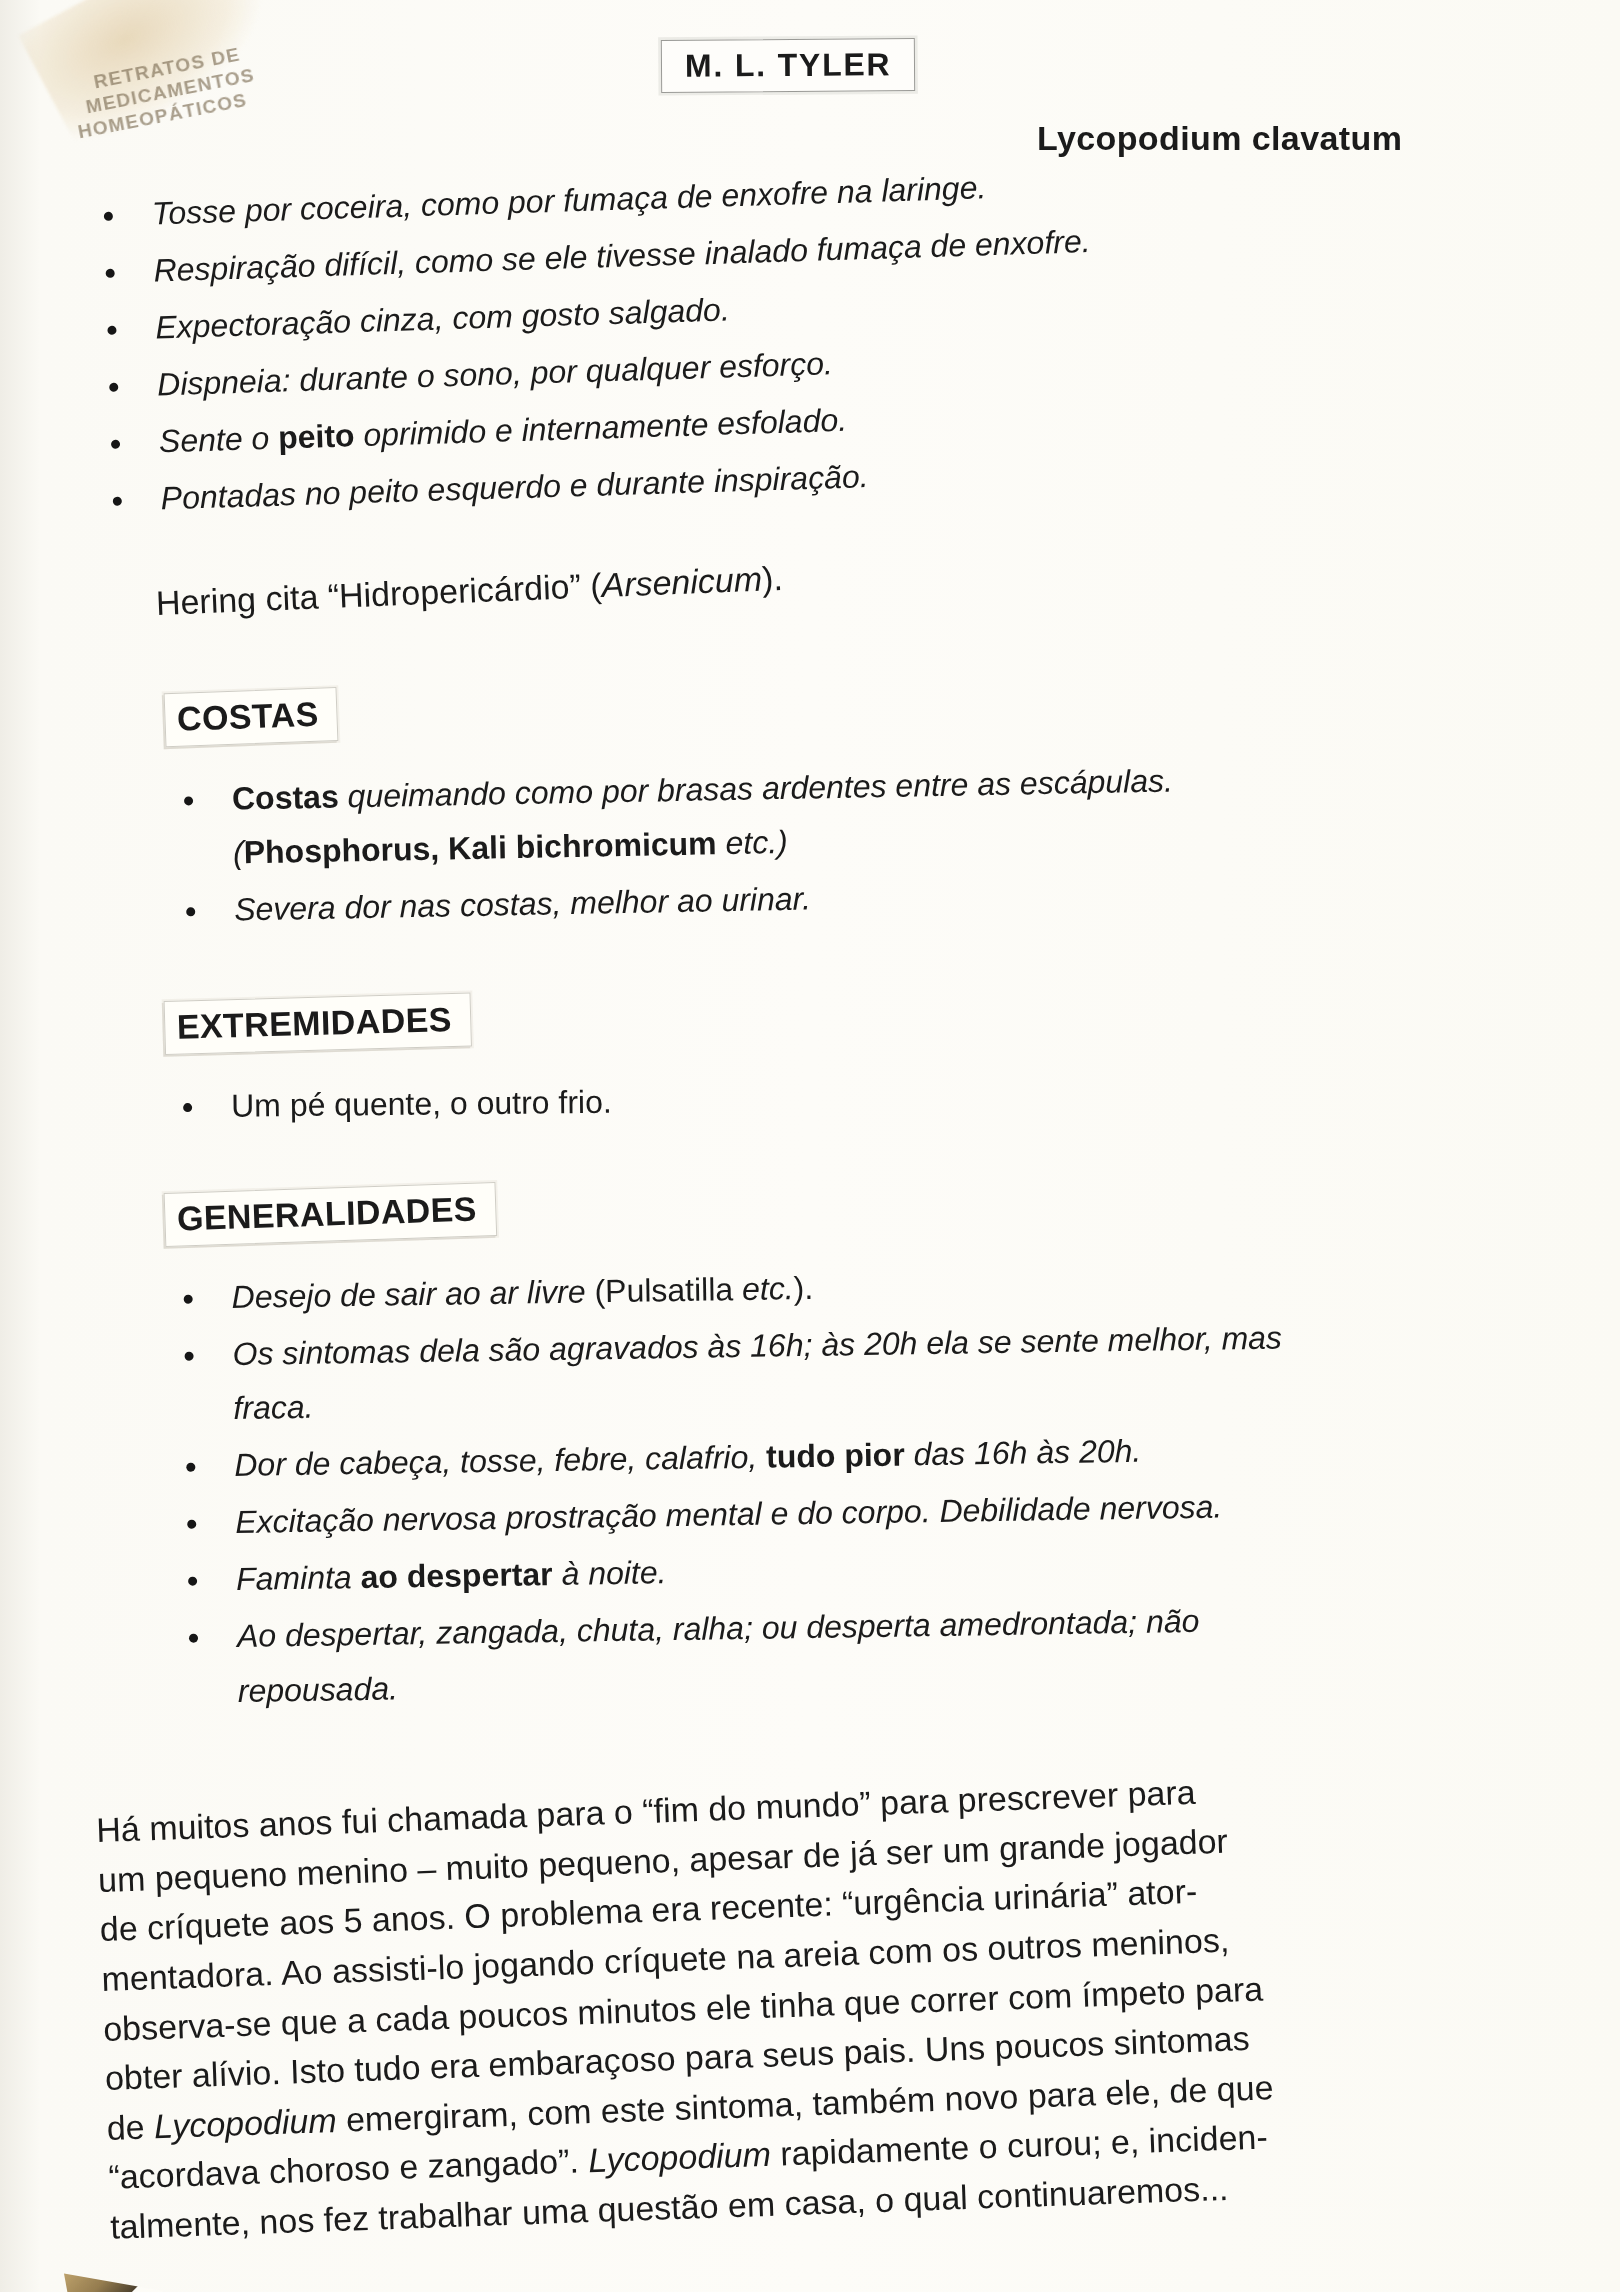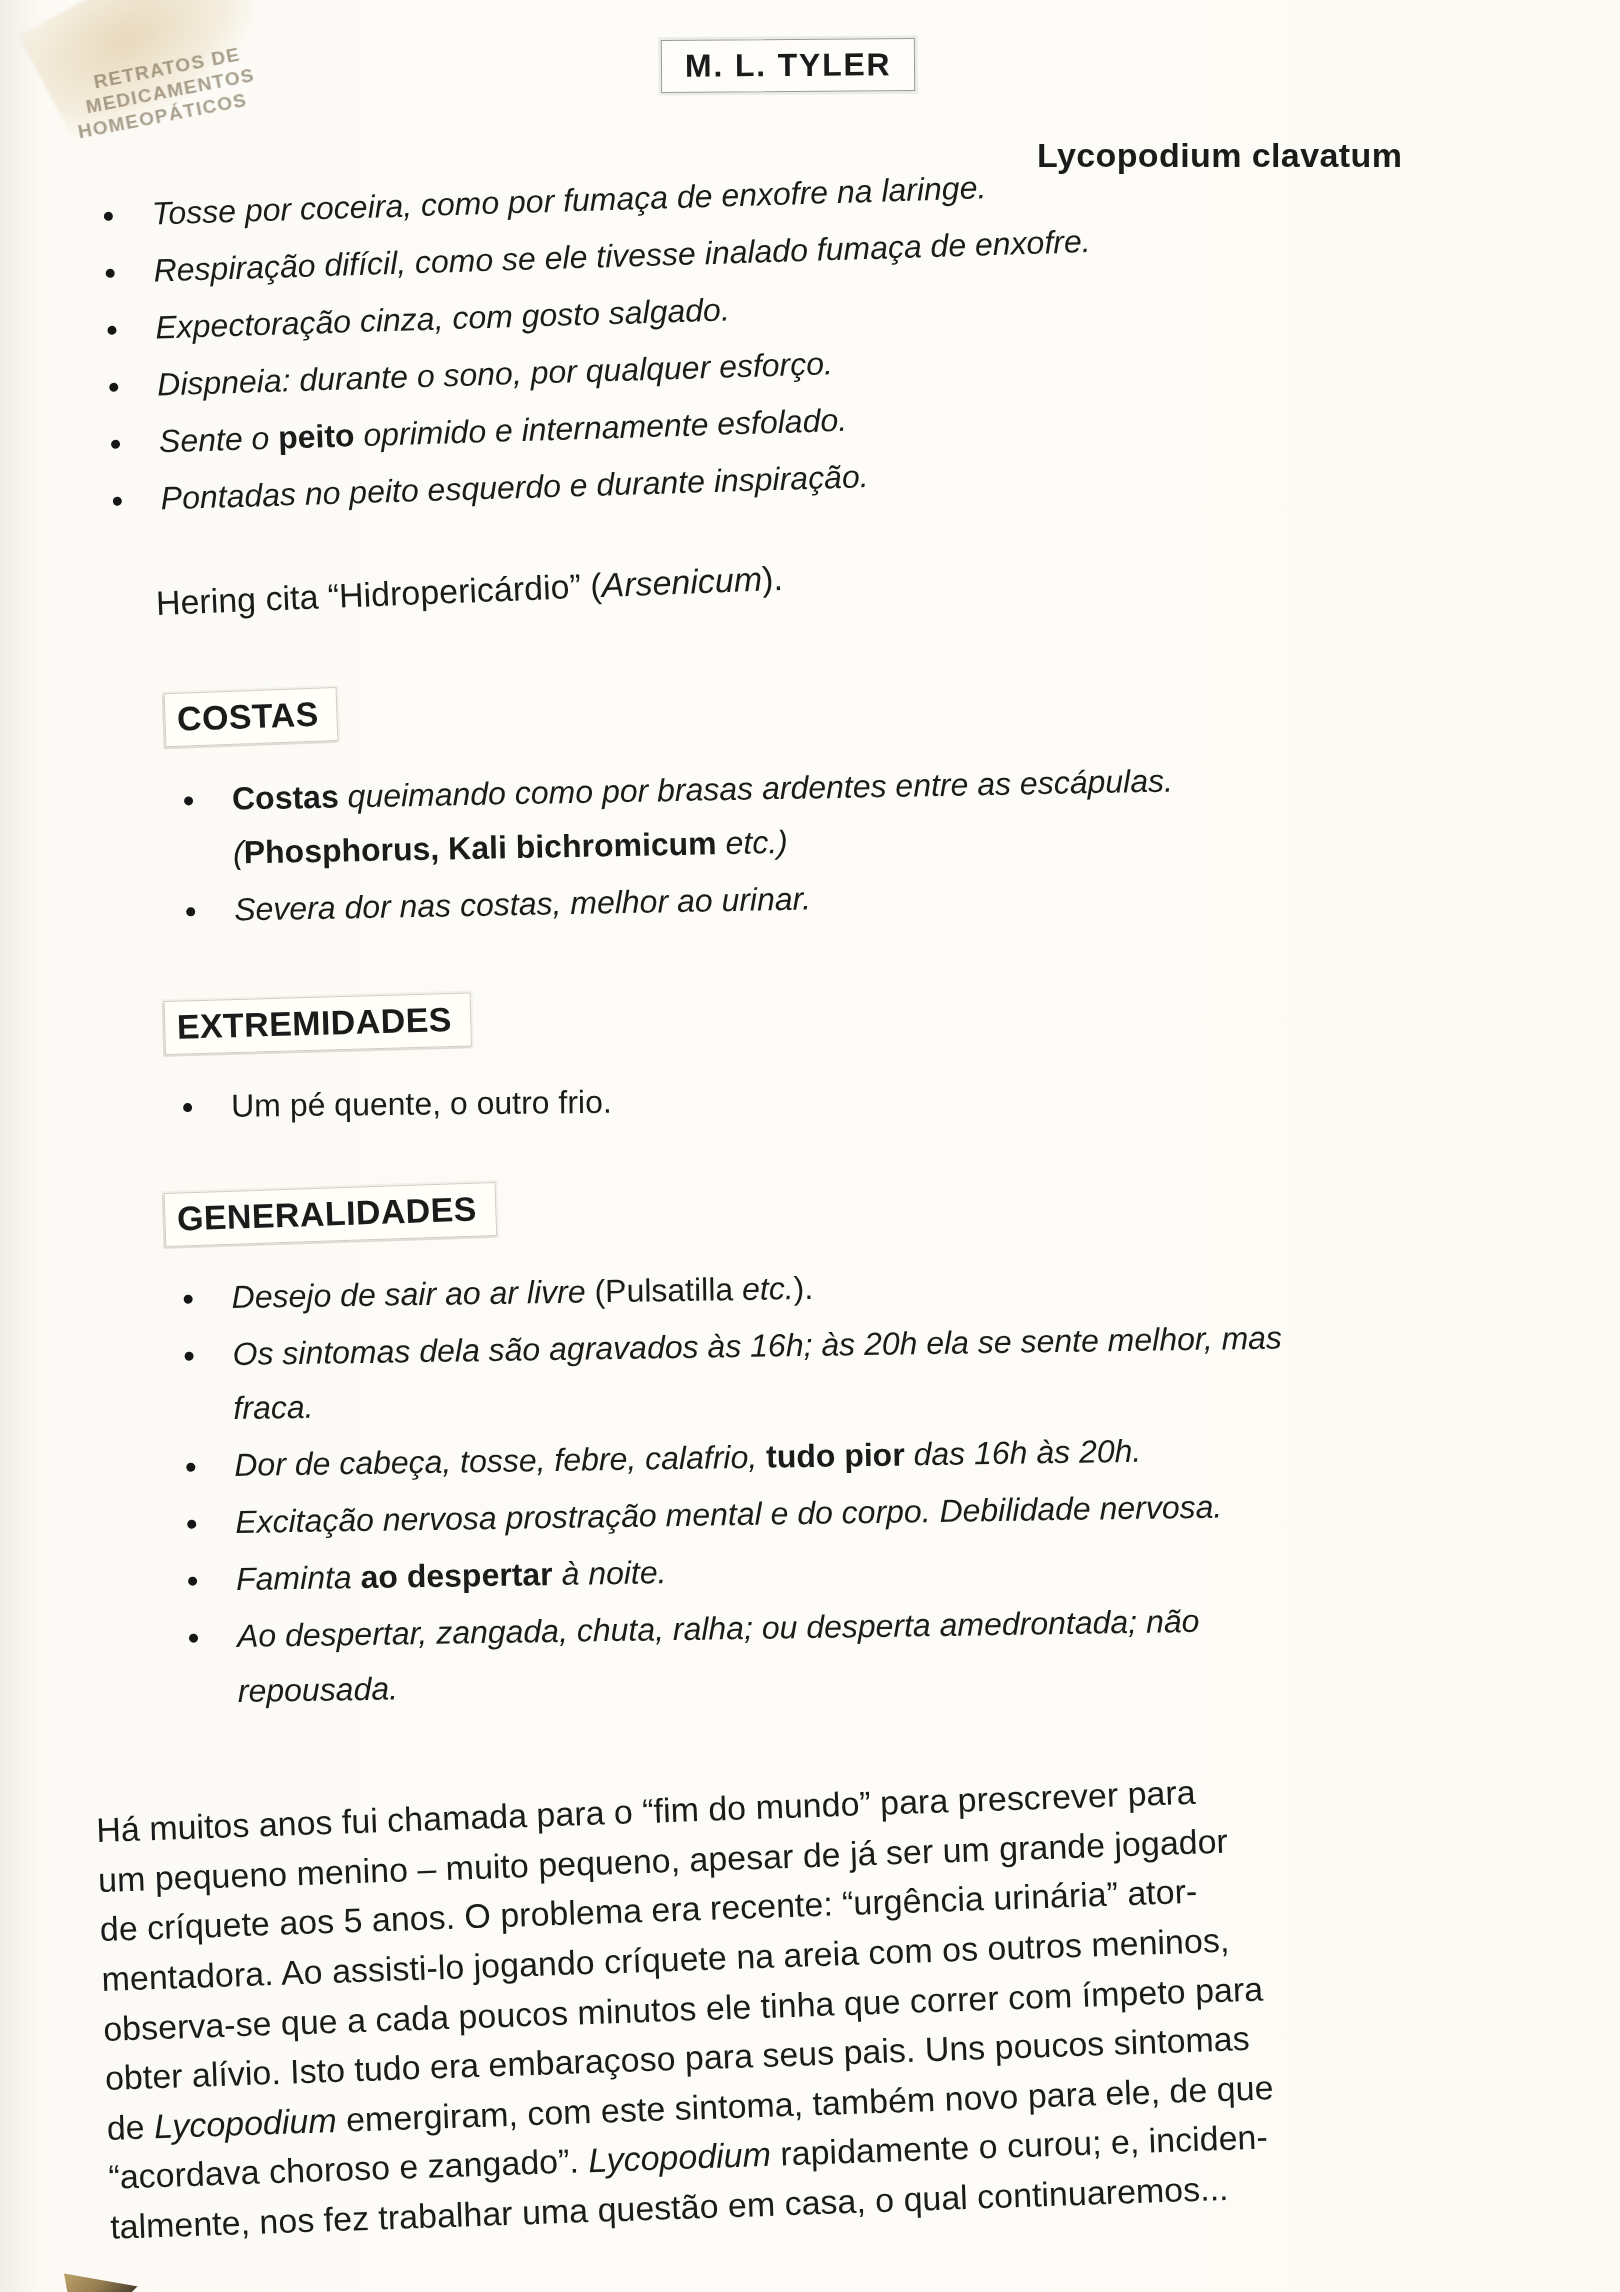--- a/index.html
+++ b/index.html
@@ -33,21 +33,21 @@
   .stamp .s2{margin-left:-12.5px;display:block;}
   .stamp .s3{margin-left:-25px;display:block;}
   .author-box{
     position:absolute;left:661px;top:39px;transform:rotate(-.4deg);
     border:1.8px solid #9a9a96;box-shadow:0 0 0 2.7px rgba(220,220,214,.5);
     background:#fefdfa;padding:7.2px 23px;
     font-size:32px;font-weight:700;letter-spacing:1.8px;
   }
   .chapter-title{
     position:absolute;left:1037px;top:119px;
-    font-size:34px;font-weight:700;letter-spacing:0.4px;margin-top:17px;
+    font-size:34px;font-weight:700;letter-spacing:0.4px;
   }
 
   
   .content{position:absolute;left:103px;top:188px;width:1419px;}
 
   ul.bullet-list{list-style:none;margin:0;padding:0;}
   ul.bullet-list li{display:flex;align-items:flex-start;margin:0 0 2.7px 0;}
   .bullet-dot{width:9px;height:9px;border-radius:50%;background:#161616;flex:0 0 9px;margin-top:24px;}
   .li-text{margin-left:39px;font-size:32px;line-height:1.7;white-space:pre-wrap;}
 

